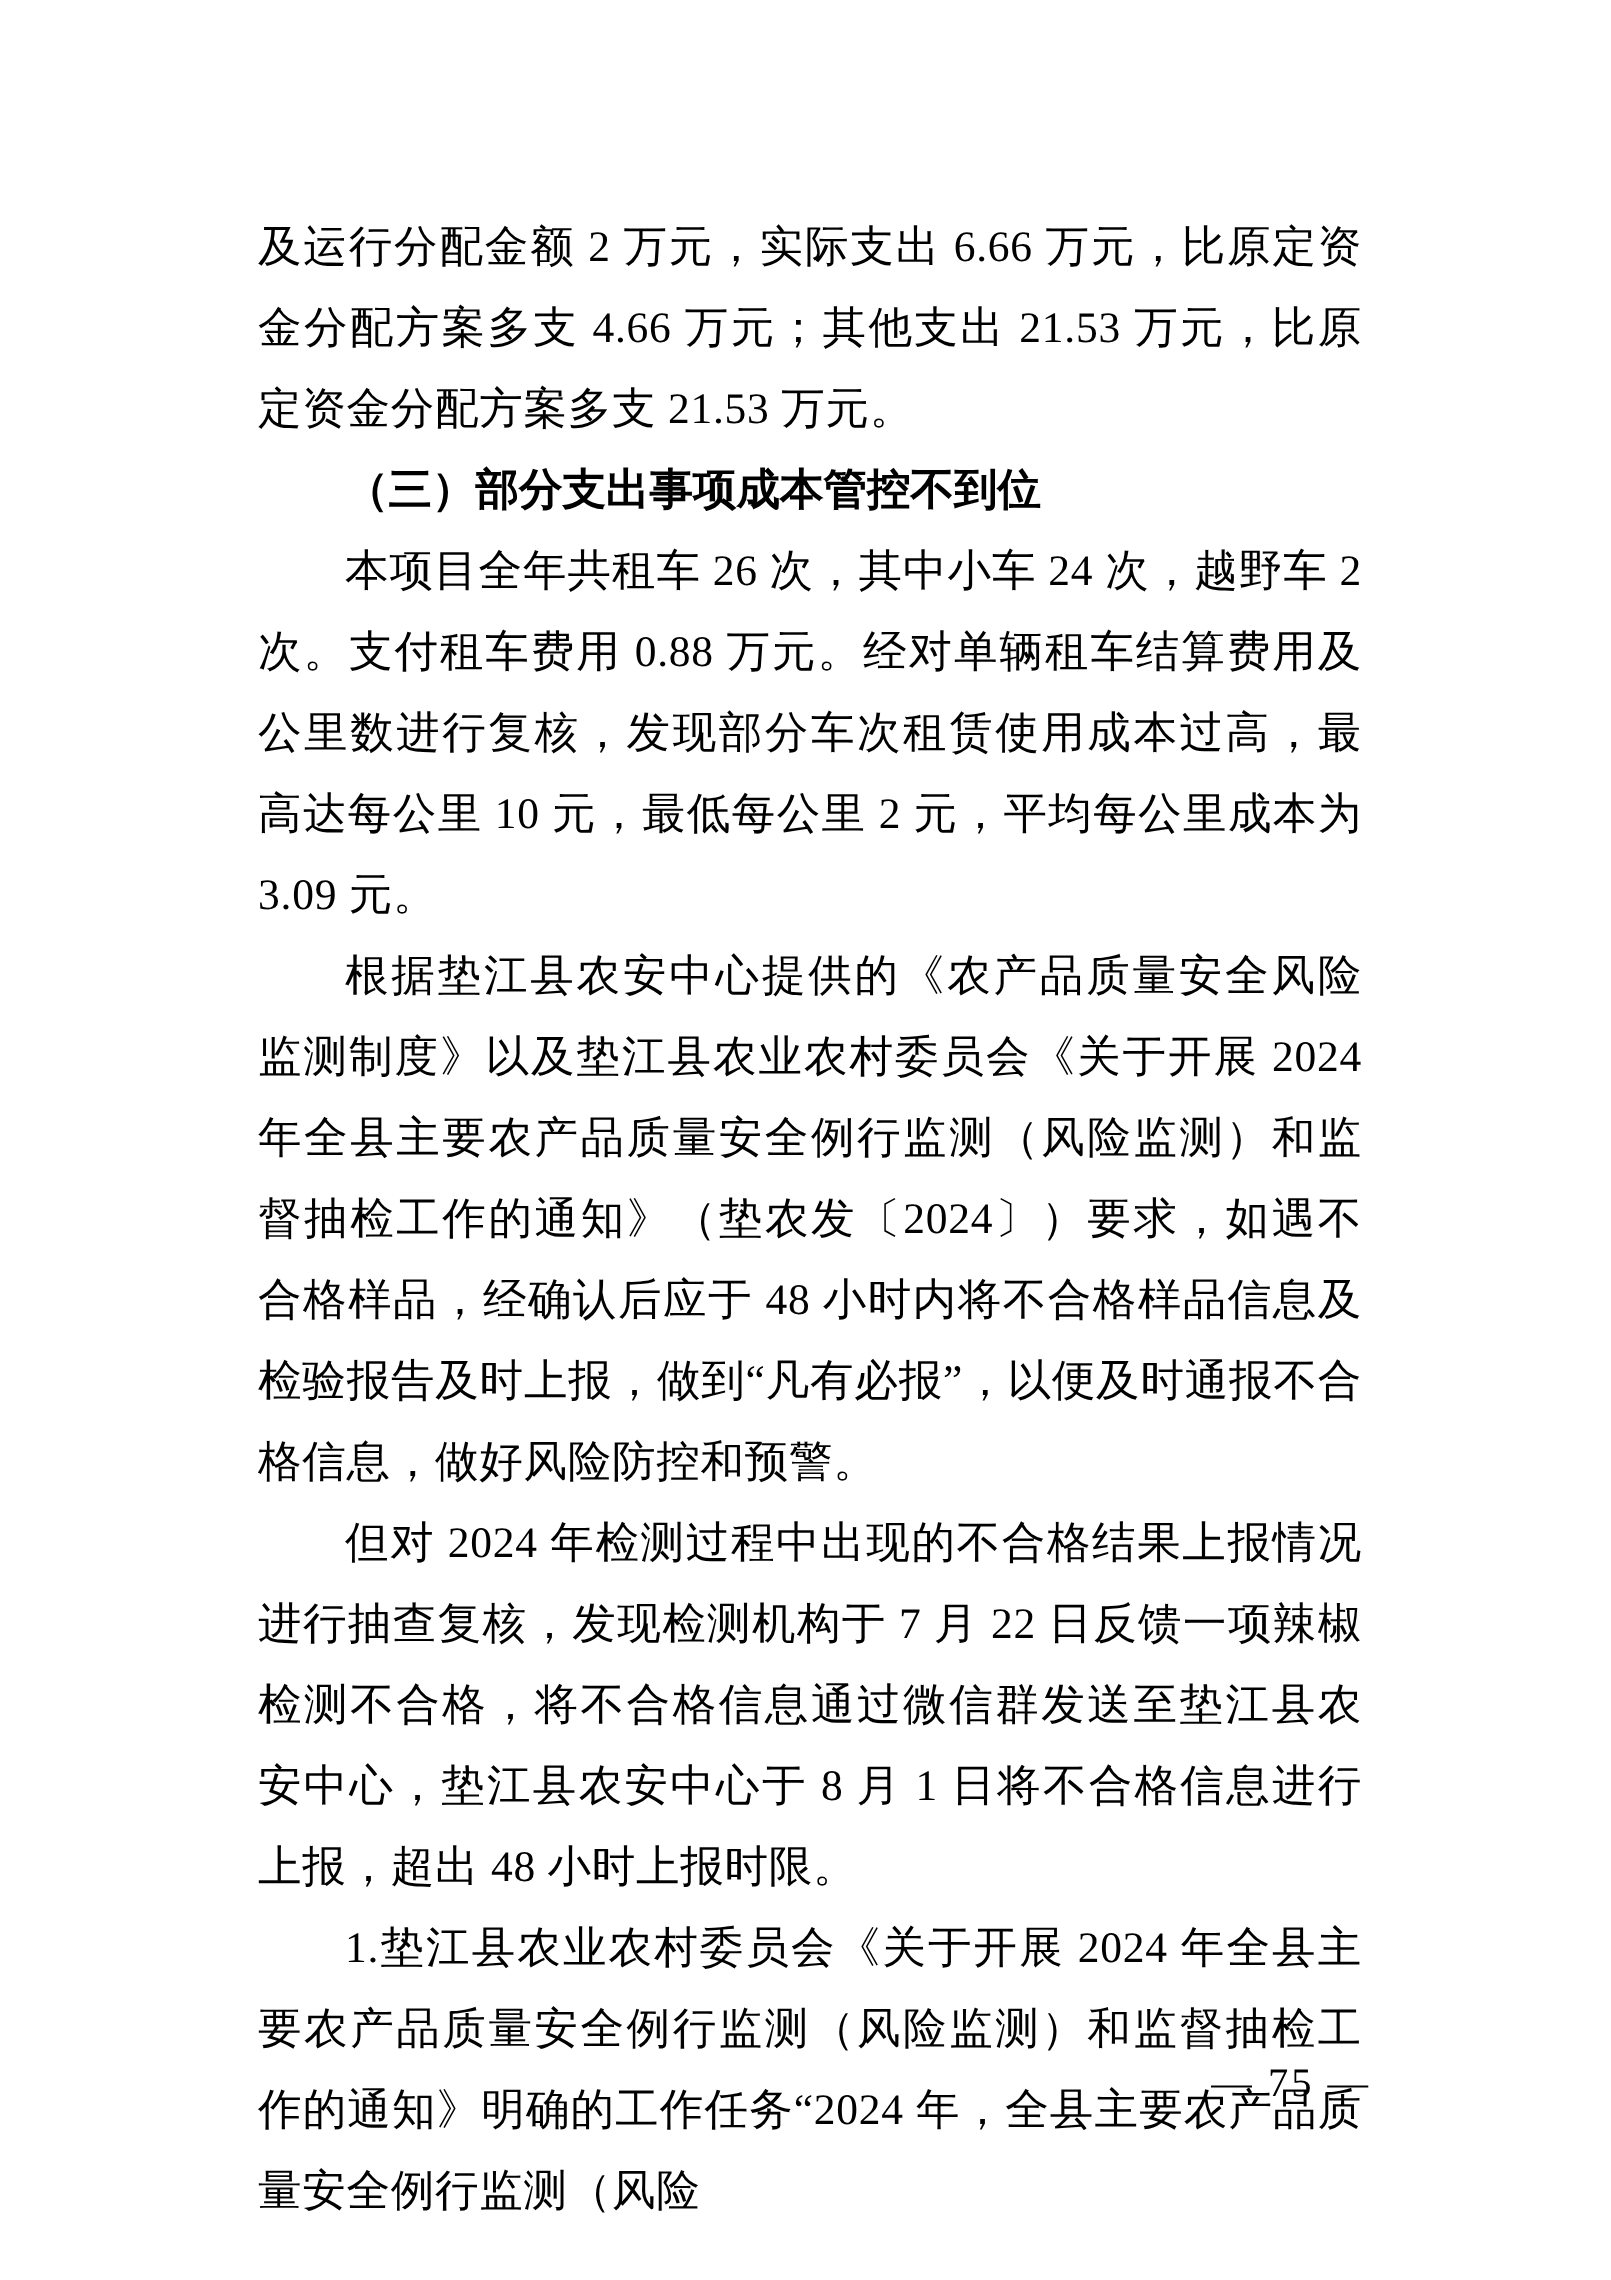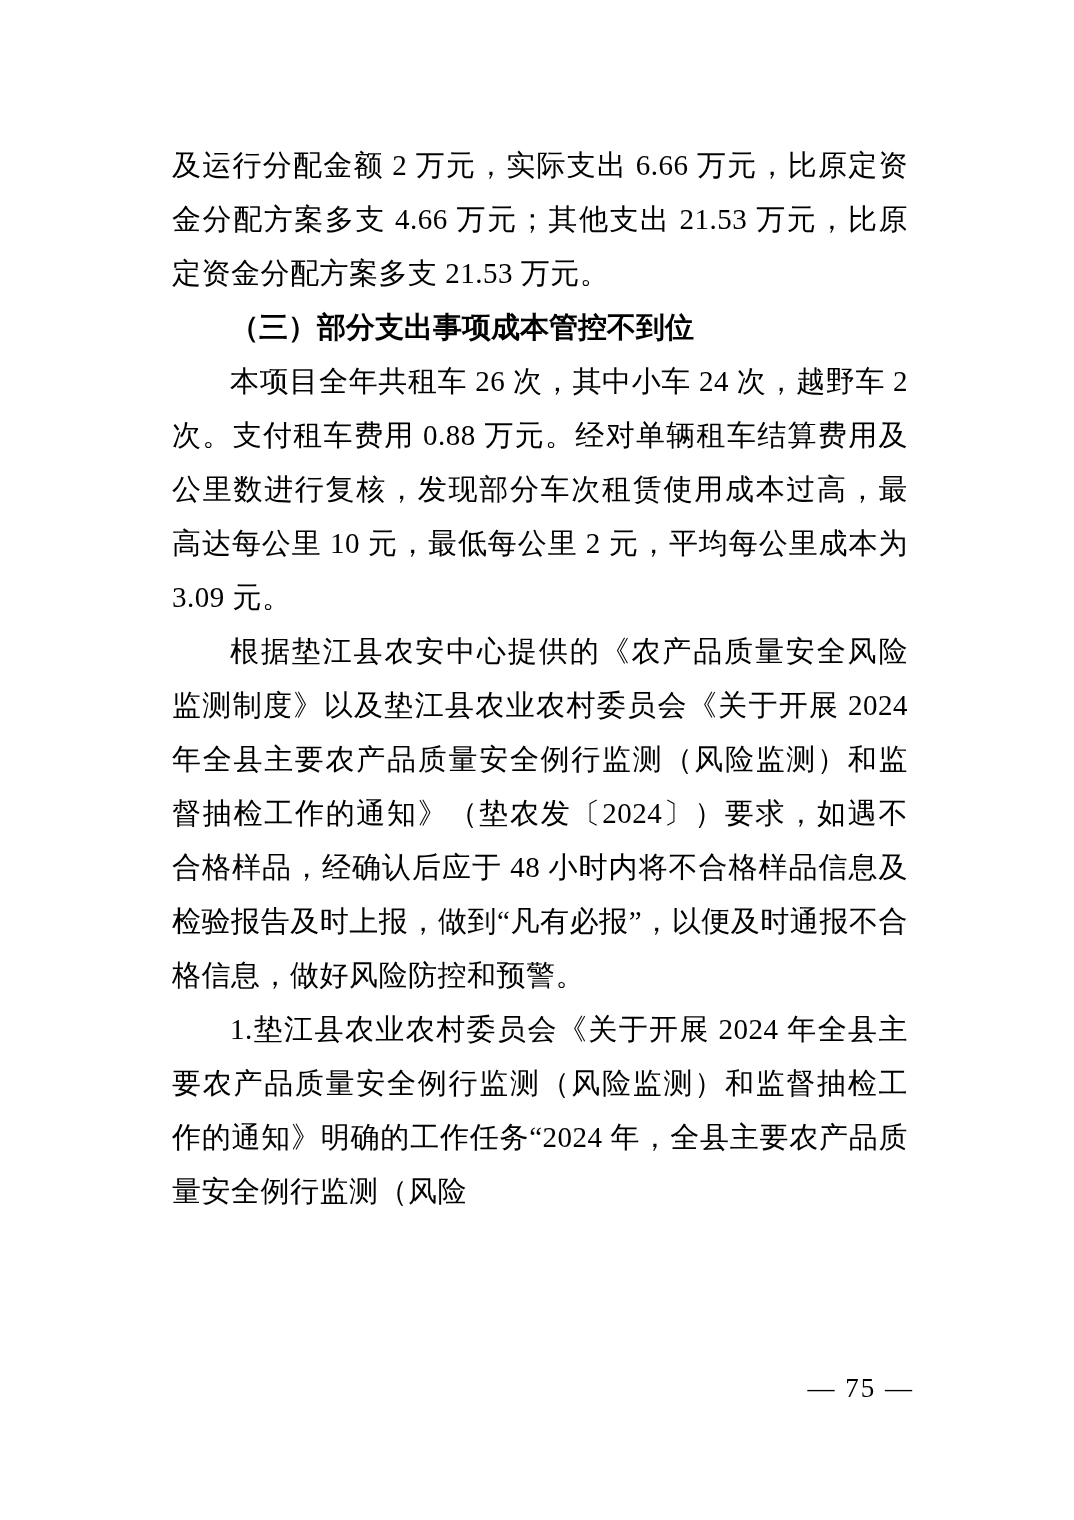--- a/index.html
+++ b/index.html
@@ -53,16 +53,17 @@
 </style>
 </head>
 <body>
 
 <div class="page">
   <div class="content">
     <p class="para noindent">及运行分配金额 2 万元，实际支出 6.66 万元，比原定资金分配方案多支 4.66 万元；其他支出 21.53 万元，比原定资金分配方案多支 21.53 万元。</p>
     <p class="para heading">（三）部分支出事项成本管控不到位</p>
     <p class="para">本项目全年共租车 26 次，其中小车 24 次，越野车 2 次。支付租车费用 0.88 万元。经对单辆租车结算费用及公里数进行复核，发现部分车次租赁使用成本过高，最高达每公里 10 元，最低每公里 2 元，平均每公里成本为 3.09 元。</p>
     <p class="para">根据垫江县农安中心提供的《农产品质量安全风险监测制度》以及垫江县农业农村委员会《关于开展 2024 年全县主要农产品质量安全例行监测（风险监测）和监督抽检工作的通知》（垫农发〔2024〕）要求，如遇不合格样品，经确认后应于 48 小时内将不合格样品信息及检验报告及时上报，做到“凡有必报”，以便及时通报不合格信息，做好风险防控和预警。</p>
+    <p class="para">但对 2024 年检测过程中出现的不合格结果上报情况进行抽查复核，发现检测机构于 7 月 22 日反馈一项辣椒检测不合格，将不合格信息通过微信群发送至垫江县农安中心，垫江县农安中心于 8 月 1 日将不合格信息进行上报，超出 48 小时上报时限。</p>
     <p class="para">1.垫江县农业农村委员会《关于开展 2024 年全县主要农产品质量安全例行监测（风险监测）和监督抽检工作的通知》明确的工作任务“2024 年，全县主要农产品质量安全例行监测（风险</p>
   </div>
   <div class="page-number">— 75 —</div>
 </div>
 
 </body></html>

